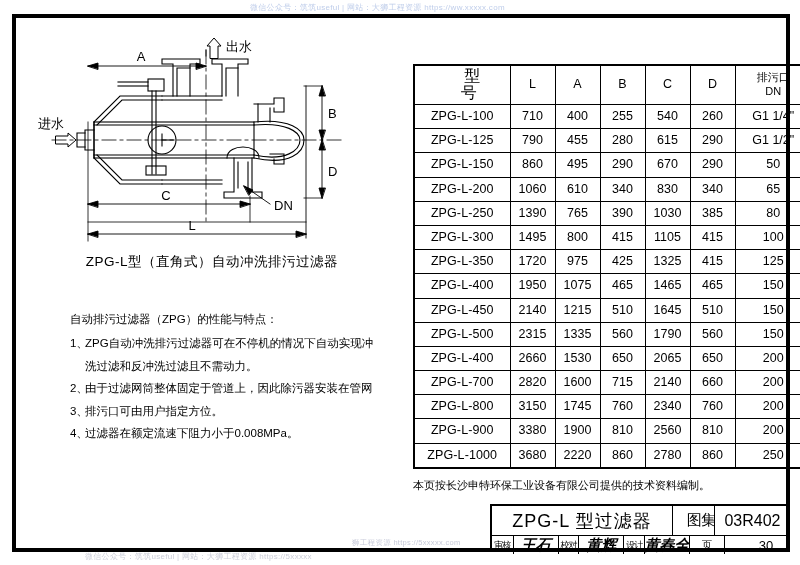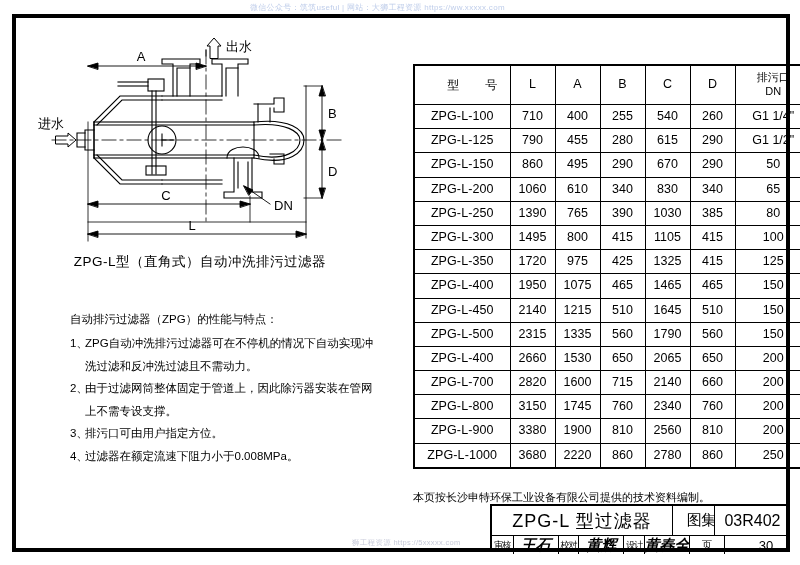--- a/index.html
+++ b/index.html
@@ -16,21 +16,21 @@
   
   .wm{position:absolute;color:#6f8fd0;opacity:.45;font-size:8px;white-space:nowrap;
       letter-spacing:.3px;}
   .wm-top{left:250px;top:2px;}
   .wm-bot{left:85px;top:551px;color:#8a8fa8;}
   .wm-bot2{left:352px;top:538px;color:#7f86a8;font-size:7.5px;}
 
   
   .illus{position:absolute;left:22px;top:26px;width:380px;height:250px;}
   .illus svg{display:block;}
-  .cap{position:absolute;left:10px;top:253px;width:380px;text-align:center;
+  .cap{position:absolute;left:22px;top:253px;width:380px;text-align:center;
        font-size:13.5px;letter-spacing:.5px;white-space:nowrap;}
 
   
   .feat{position:absolute;left:70px;top:308px;width:335px;font-size:11.5px;
         line-height:1.95;}
   .feat .ft-title{margin-bottom:2px;}
   .feat .ft-item{display:flex;}
   .feat .ft-num{width:15px;flex:0 0 15px;}
   .feat .ft-txt{flex:1;}
   .feat .ft-cont{padding-left:15px;}
@@ -38,30 +38,30 @@
   
   .spec{position:absolute;left:413px;top:64px;width:363px;
         border-collapse:collapse;table-layout:fixed;}
   .spec td,.spec th{border:1px solid #000;font-weight:normal;
         font-size:12.5px;text-align:center;padding:0;height:23.2px;
         line-height:1.05;}
   .spec .outer-top td,.spec .outer-top th{border-top:2px solid #000;}
   .spec col.c-model{width:96px;}
   .spec col.c-n{width:45px;}
   .spec col.c-dn{width:77px;}
-  .spec th.h-model{font-size:12px;letter-spacing:7px;text-indent:7px;padding-left:20px;}
+  .spec th.h-model{font-size:16px;letter-spacing:7px;text-indent:7px;padding-left:20px;}
   .spec th.h-dn{font-size:11px;line-height:1.25;}
   .spec td.model{font-size:12.5px;letter-spacing:.1px;}
   .spec tr.hdr th{height:38px;}
   .spec td.first,.spec th.first{border-left:2px solid #000;}
   .spec td.last,.spec th.last{border-right:2px solid #000;}
   .spec tr.lastrow td{border-bottom:2px solid #000;}
 
   
-  .note{position:absolute;left:413px;top:490px;width:370px;font-size:11px;
+  .note{position:absolute;left:413px;top:478px;width:370px;font-size:11px;
         white-space:nowrap;}
 
   
   .tblock{position:absolute;left:490px;top:504px;width:300px;height:48px;
           border-left:2px solid #000;border-top:2px solid #000;box-sizing:border-box;}
   .tb-row{display:flex;width:100%;box-sizing:border-box;}
   .tb-top{height:29px;text-align:right;}
   .tb-bot{height:19px;border-top:1px solid #000;}
   .tb-cell{display:flex;align-items:center;justify-content:center;
            box-sizing:border-box;overflow:hidden;white-space:nowrap;}
@@ -226,21 +226,20 @@
     <div class="ft-item">
       <span class="ft-num">1、</span>
       <span class="ft-txt">ZPG自动冲洗排污过滤器可在不停机的情况下自动实现冲</span>
     </div>
     <div class="ft-cont">洗过滤和反冲洗过滤且不需动力。</div>
 
     <div class="ft-item">
       <span class="ft-num">2、</span>
       <span class="ft-txt">由于过滤网筒整体固定于管道上，因此除污器安装在管网</span>
     </div>
-    <div class="ft-cont">上不需专设支撑。</div>
 
     <div class="ft-item">
       <span class="ft-num">3、</span>
       <span class="ft-txt">排污口可由用户指定方位。</span>
     </div>
 
     <div class="ft-item">
       <span class="ft-num">4、</span>
       <span class="ft-txt">过滤器在额定流速下阻力小于0.008MPa。</span>
     </div>
@@ -425,14 +424,15 @@
       <div class="tb-cell tb-slbl">校对</div>
       <div class="tb-cell tb-sval">黄辉</div>
       <div class="tb-cell tb-slbl">设计</div>
       <div class="tb-cell tb-sval">黄春全</div>
       <div class="tb-cell tb-plbl">页</div>
       <div class="tb-cell tb-pval">30</div>
     </div>
   </div>
 
   <div class="wm wm-bot2">狮工程资源  https://5xxxxx.com</div>
+  <div class="wm wm-bot">微信公众号：筑筑useful | 网站：大狮工程资源 https://5xxxxx</div>
 
 </div>
 
 </body></html>

